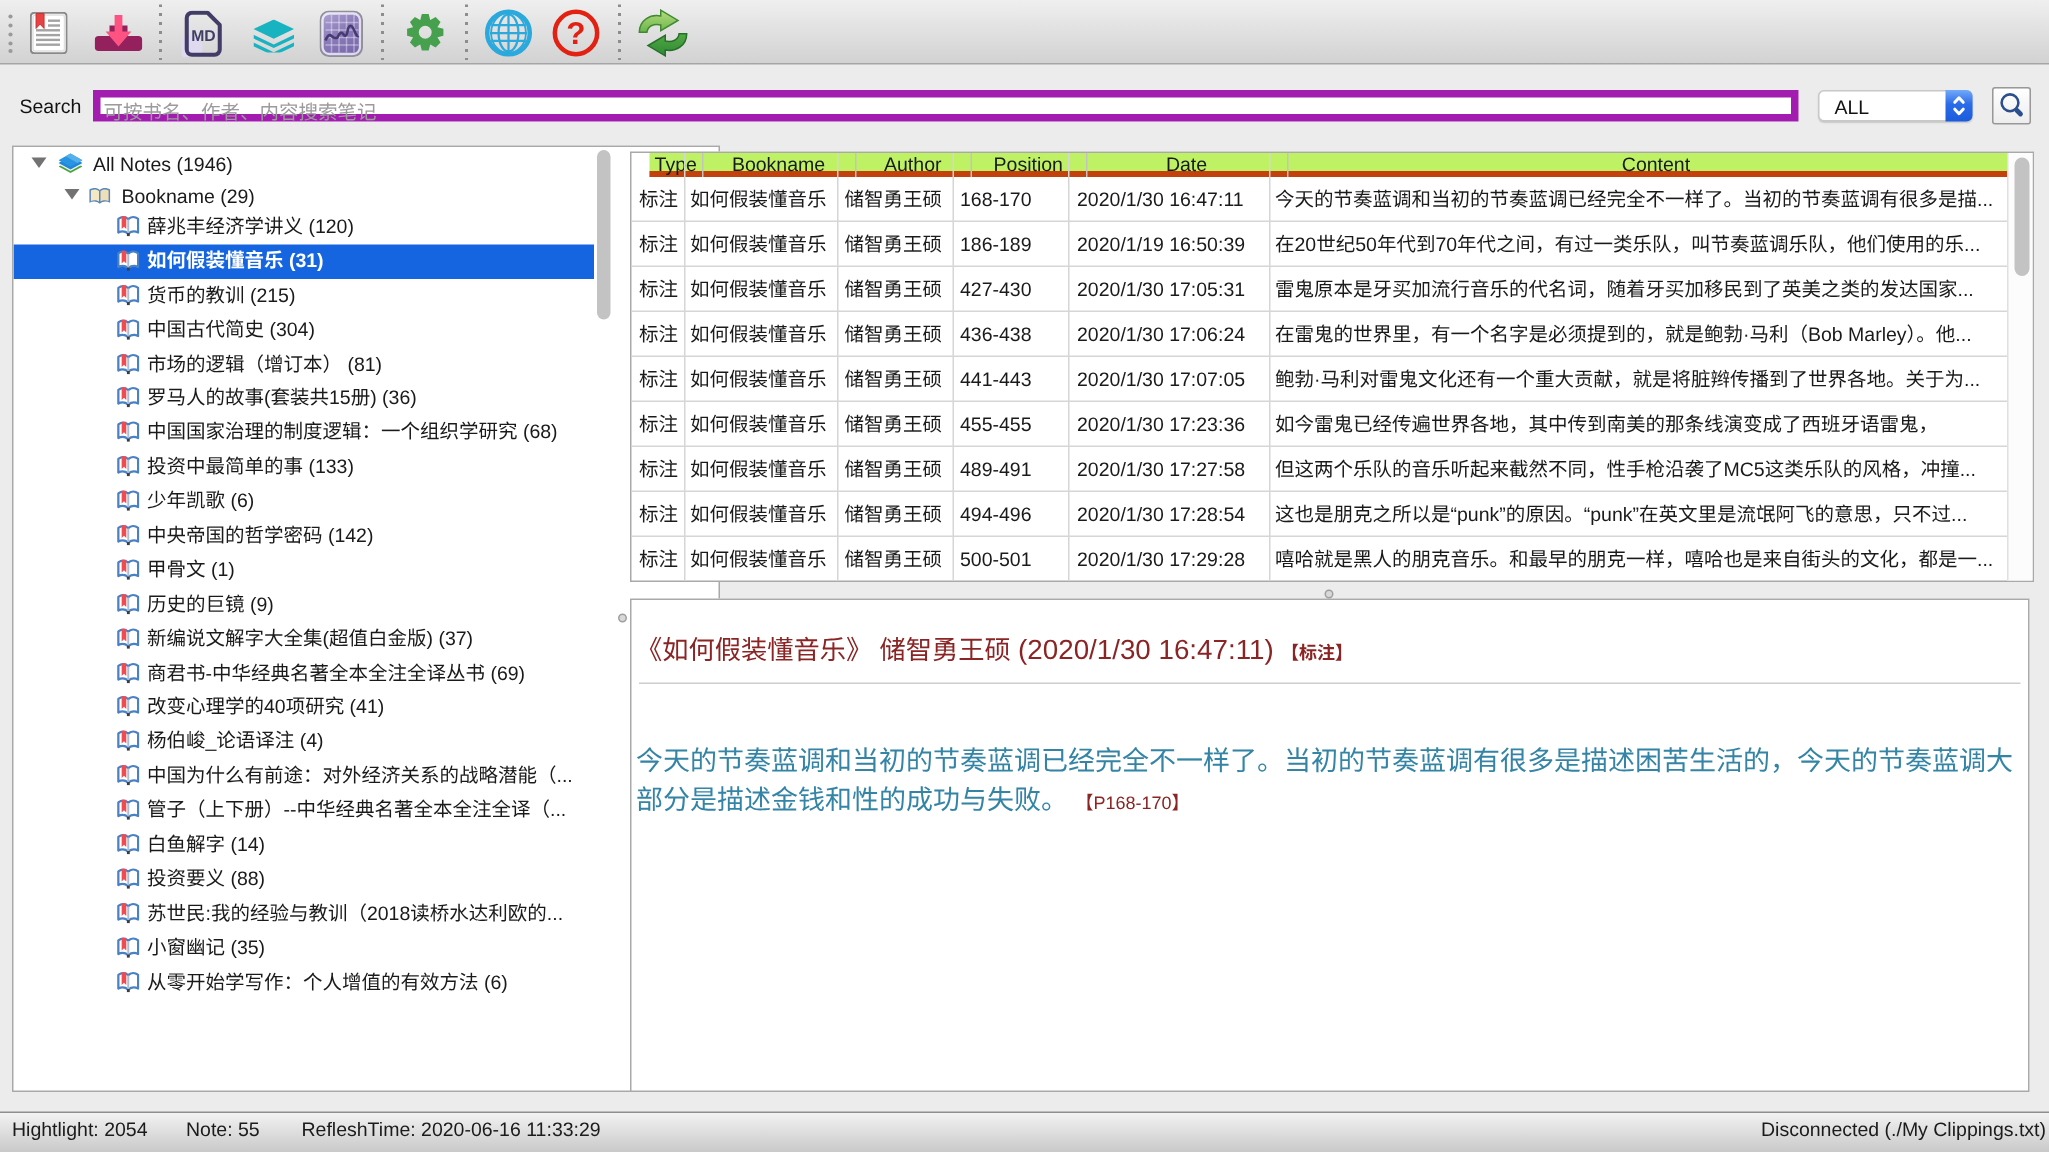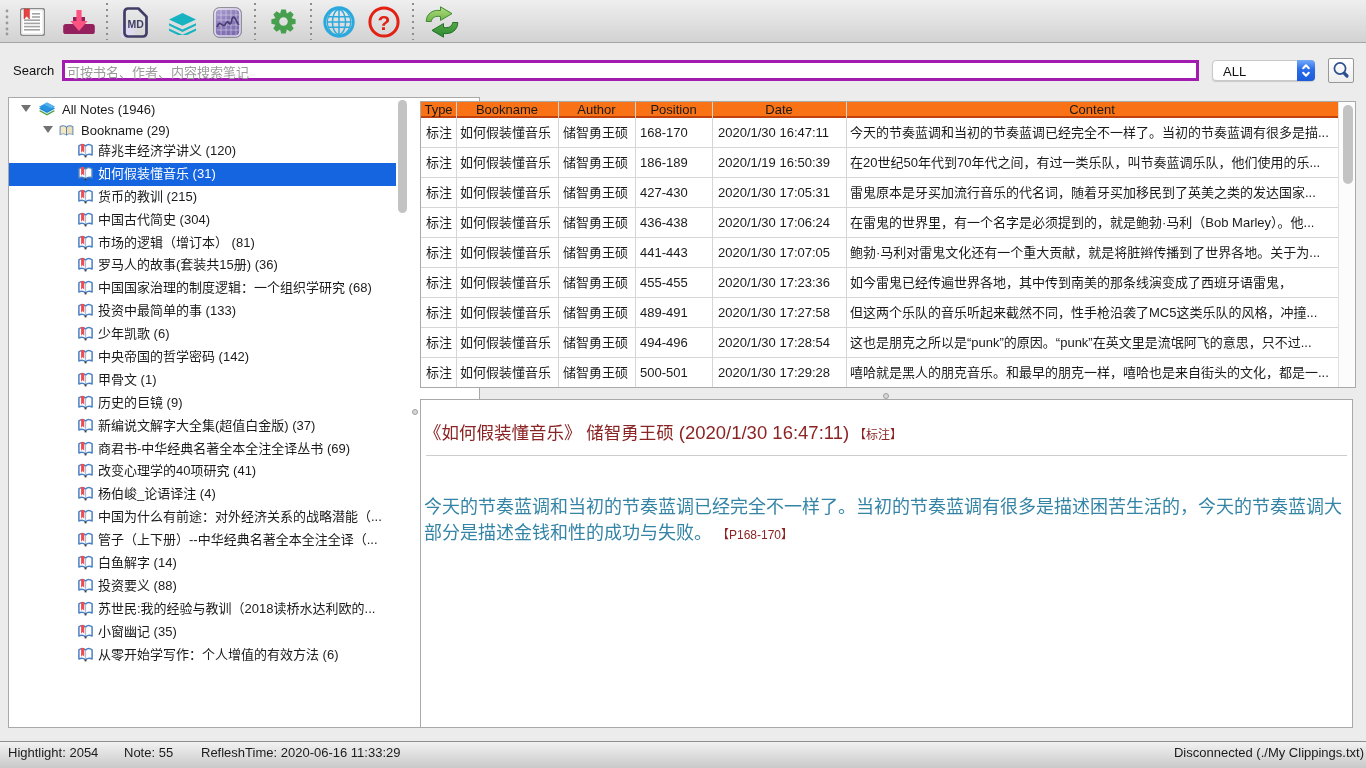--- a/index.html
+++ b/index.html
@@ -3,52 +3,52 @@
 <style>
 *{margin:0;padding:0;box-sizing:border-box}
 html,body{width:1366px;height:768px;overflow:hidden}
 body{font-family:"Liberation Sans","Noto Sans CJK SC",sans-serif;background:#ececec;position:relative;color:#1a1a1a}
 .abs{position:absolute}
 
 #toolbar{position:absolute;left:0;top:0;width:1366px;height:43px;background:linear-gradient(#efefef,#d2d2d2);border-bottom:1px solid #a5a5a5}
 .sep{position:absolute;top:3px;width:2px;height:37px;background-image:repeating-linear-gradient(to bottom,#8d8d8d 0 2px,transparent 2px 6px)}
 
 #searchlbl{position:absolute;left:13px;top:63px;font-size:13px;color:#111}
-#searchinput{position:absolute;left:62px;top:60px;width:1137px;height:21px;background:#fff;border:3px solid #a21caf;font-size:13px;line-height:19px;color:#9b9b9b;padding-left:2px}
+#searchinput{position:absolute;left:62px;top:60px;width:1137px;height:21px;background:#fff;border:5px solid #a21caf;font-size:13px;line-height:19px;color:#9b9b9b;padding-left:2px}
 #allsel{position:absolute;left:1212px;top:60px;width:103px;height:21px;background:#fff;border-radius:4px;border:1px solid #c8c8c8;box-shadow:0 1px 1px rgba(0,0,0,.15)}
 #allsel .t{position:absolute;left:10px;top:3px;font-size:13px;color:#111}
 #allsel .cap{position:absolute;right:-1px;top:-1px;width:18px;height:21px;border-radius:0 4px 4px 0;background:linear-gradient(#73aaf9,#2a6be8 45%,#1b5cdd)}
 #allsel .cap svg{position:absolute;left:3px;top:2px}
 #sbtn{position:absolute;left:1328px;top:58px;width:26px;height:25px;border:1px solid #989898;background:linear-gradient(#fff,#ededed);border-radius:2px}
 
 #sidebar{position:absolute;left:8px;top:97px;width:472px;height:631px;background:#fff;border:1px solid #a9a9a9;overflow:hidden}
 #table{position:absolute;left:420px;top:101px;width:936px;height:287px;background:#fff;border:1px solid #a9a9a9;overflow:hidden}
 #preview{position:absolute;left:420px;top:399px;width:933px;height:329px;background:#fff;border:1px solid #a9a9a9;overflow:hidden}
 
 .trow{position:absolute;height:21px;line-height:21px;font-size:13px;white-space:nowrap}
 .trow svg{vertical-align:-3px}
 .books{position:absolute;left:0;top:42px;width:401px}
 .brow{height:22.9px;line-height:22.9px;font-size:13px;white-space:nowrap;overflow:hidden;padding-left:69px;position:relative}
 .brow svg{vertical-align:-3px;margin-right:5px}
-.brow.sel{background:#1565e0;color:#fff;font-weight:normal;width:387px}
+.brow.sel{background:#1565e0;color:#fff;font-weight:bold;width:387px}
 .tri{display:inline-block;width:0;height:0;border-left:5.5px solid transparent;border-right:5.5px solid transparent;border-top:7px solid #727272}
 
 .thumb{position:absolute;background:#c3c3c3;border-radius:5.5px}
 
-#table .hdr{position:absolute;left:0;top:0;width:917px;height:16px;background:#f97316;border-bottom:2px solid #c2410c;font-size:13px;color:#1a1a1a}
+#table .hdr{position:absolute;left:12px;top:0;width:917px;height:16px;background:#bef264;border-bottom:4px solid #c2410c;font-size:13px;color:#1a1a1a}
 #table .hdr span{position:absolute;top:0;line-height:16px;text-align:center}
 .vline{position:absolute;top:0;width:1px;background:#d6d6d6;height:287px}
 .vlineh{position:absolute;top:0;width:1px;background:#c3c3c3;height:16px}
 .row{position:absolute;left:0;width:917px;height:30px;border-bottom:1px solid #d6d6d6;font-size:13px;white-space:nowrap}
 .row span{position:absolute;top:0;line-height:29px;overflow:hidden}
 .c1{left:5px}.c2{left:39px}.c3{left:142px}.c4{left:219px}.c5{left:297px}.c6{left:429px;width:487px}
 #tsb{position:absolute;left:917px;top:0;width:19px;height:287px;background:#fcfcfc;border-left:1px solid #e0e0e0}
 
 #ptitle{position:absolute;left:3px;top:22.5px;font-size:17.5px;color:#8b2424;line-height:20px;white-space:nowrap}
-#ptitle .sm{font-size:12px;font-weight:normal}
+#ptitle .sm{font-size:12px;font-weight:bold}
 #phr{position:absolute;left:5px;top:55px;width:921px;height:1px;background:#cdcdcd}
 #pbody{position:absolute;left:3px;top:94px;width:925px;font-size:18px;line-height:26px;color:#3484a6}
 #pbody .ref{font-size:12px;color:#8b2424;font-weight:normal}
 
 #statusbar{position:absolute;left:0;top:741px;width:1366px;height:27px;background:linear-gradient(#f2f2f2,#c9c9c9);border-top:1px solid #8e8e8e;font-size:13px;color:#1b1b1b}
 #statusbar span{position:absolute;top:3px}
 .dot{position:absolute;width:6px;height:6px;border-radius:50%;background:#d8d8d8;border:1px solid #9f9f9f}
 </style></head>
 <body>
 <div id="toolbar">

